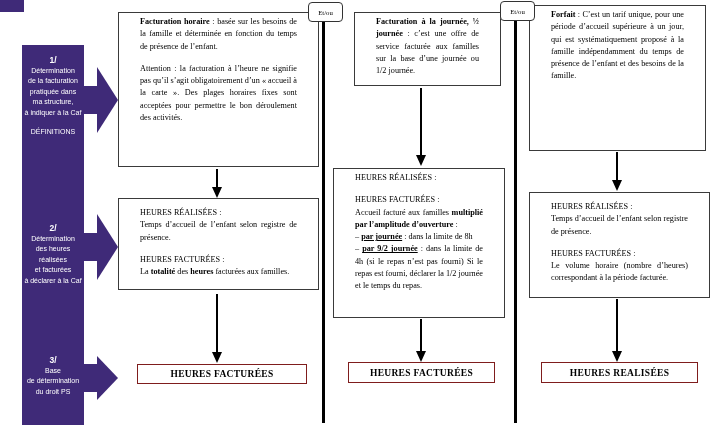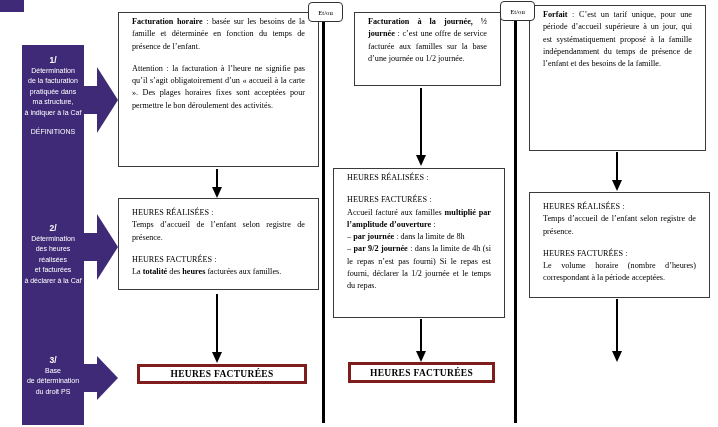--- a/index.html
+++ b/index.html
@@ -15,29 +15,29 @@
   }
   .step-number{font-weight:bold;font-size:8.5px;}
   .step-line{white-space:nowrap;}
   .step-line.gap{height:9px;}
   .arrow-shaft{position:absolute;background:var(--purple);}
   .arrow-head{position:absolute;width:0;height:0;border-left:21px solid var(--purple);}
   .corner-frag{position:absolute;left:0;top:0;width:24px;height:12px;background:var(--purple);}
   
   .tbox{
     position:absolute;border:1px solid #3a3a3a;background:#fff;
-    font-size:8.2px;line-height:12.3px;padding:3px 13px;box-sizing:border-box;
+    font-size:8.2px;line-height:12.3px;padding:3px 21px;box-sizing:border-box;
   }
   .para{text-align:justify;}
   .blank{height:10px;}
   .b{font-weight:bold;}
-  .u{}
+  .u{text-decoration:underline;}
   
   .result-box{
-    position:absolute;border:3px solid #7f1d1d;background:#fff;
+    position:absolute;border:1px solid #7f1d1d;background:#fff;
     font-weight:bold;font-size:9.5px;display:flex;align-items:center;justify-content:center;
     letter-spacing:.3px;box-sizing:border-box;
   }
   
   .vsep{position:absolute;width:3px;background:#000;}
   .etou{
     position:absolute;width:33px;height:18px;border:1px solid #333;border-radius:4px;
     background:#fff;font-size:6.8px;display:flex;align-items:center;justify-content:center;
     z-index:3;
   }
@@ -130,22 +130,23 @@
 
   <div class="tbox" style="left:529px;top:5px;width:177px;height:146px;">
       <div class="para"><span class="b">Forfait</span><span> : C’est un tarif unique, pour une période d’accueil supérieure à un jour, qui est systématiquement proposé à la famille indépendamment du temps de présence de l’enfant et des besoins de la famille.</span></div>
       <div class="blank"></div>
     </div>
   <div class="tbox" style="left:529px;top:192px;width:181px;height:106px;padding-top:8px;">
       <div class="para"><span>HEURES RÉALISÉES :</span></div>
       <div class="para"><span>Temps d’accueil de l’enfant selon registre de présence.</span></div>
       <div class="blank"></div>
       <div class="para"><span>HEURES FACTURÉES :</span></div>
-      <div class="para"><span>Le volume horaire (nombre d’heures) correspondant à la période acceptées.</span></div>
+      <div class="para"><span>Le volume horaire (nombre d’heures) correspondant à la période facturée.</span></div>
     </div>
+  <div class="result-box" style="left:541px;top:362px;width:157px;height:21px;">HEURES REALISÉES</div>
 
   <div class="varrow" style="left:217px;top:169px;">
       <div class="stem" style="height:18px;"></div>
       <div class="vhead"></div>
     </div>
   <div class="varrow" style="left:217px;top:294px;">
       <div class="stem" style="height:58px;"></div>
       <div class="vhead"></div>
     </div>
   <div class="varrow" style="left:421px;top:88px;">

